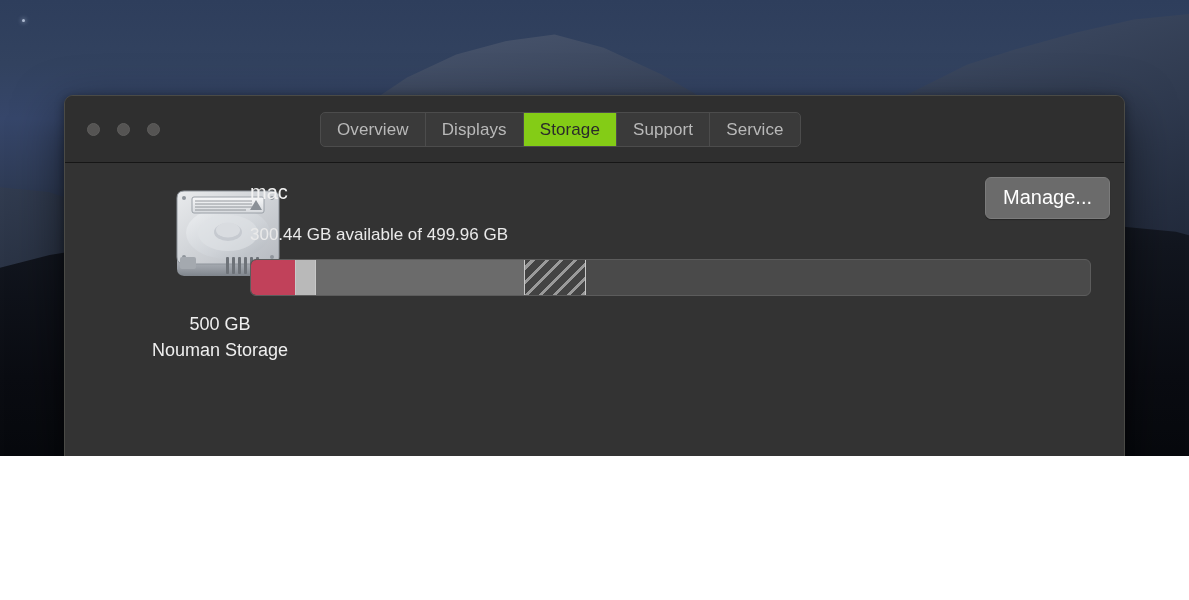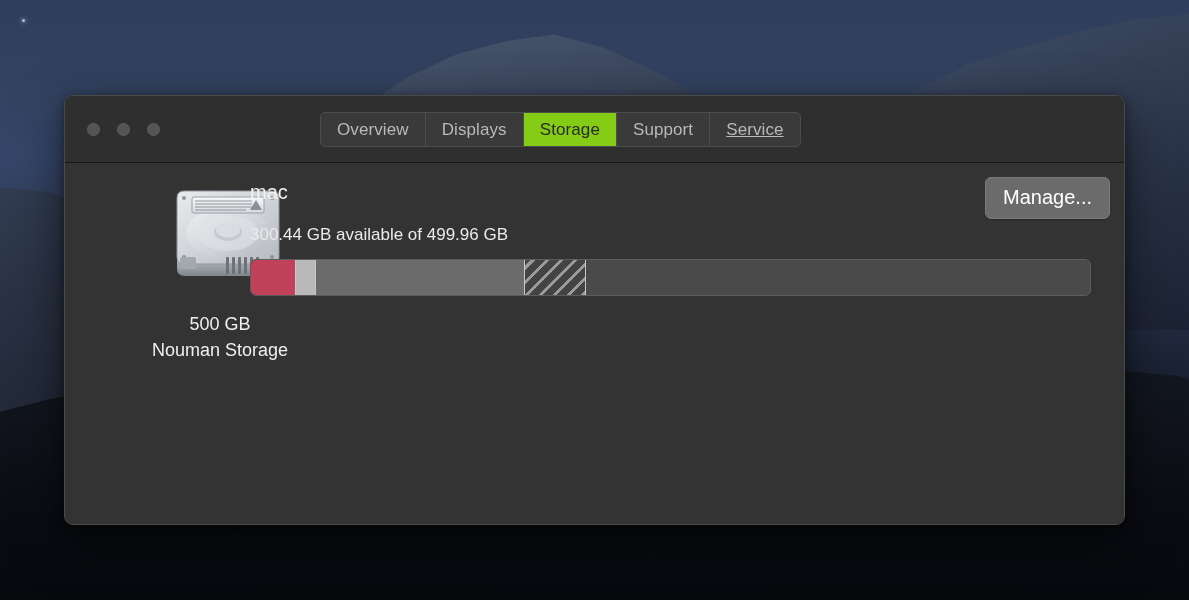--- a/index.html
+++ b/index.html
@@ -5,21 +5,21 @@
   * { margin:0; padding:0; box-sizing:border-box; }
   html, body {
     width:1189px; height:600px;
     overflow:hidden;
     font-family:"Liberation Sans", sans-serif;
   }
 
   
   #desktop {
     position:relative;
-    width:1189px; height:600px;
+    width:1189px; height:456px;
     background:
       linear-gradient(180deg,
         #2e3e5c 0%,
         #32425f 14%,
         #36466a 26%,
         #2f3c57 40%,
         #1c2436 60%,
         #11151f 78%,
         #0b0d13 100%);
     overflow:hidden;
@@ -122,21 +122,21 @@
     display:flex; align-items:center; justify-content:center;
     padding:0 16px;
     font-size:17px;
     color:#b9b9b9;
     border-right:1px solid #4c4c4c;
     background:transparent;
     height:100%;
     letter-spacing:.1px;
     white-space:nowrap;
   }
-  .tab:last-child { border-right:none;text-decoration:underline; }
+  .tab:last-child { border-right:none; }
   .tab.selected {
     background:#84cc16;
     color:#2a2a2a;
   }
 
   
   #content {
     position:relative;
     height:362px;
     background:#333333;

